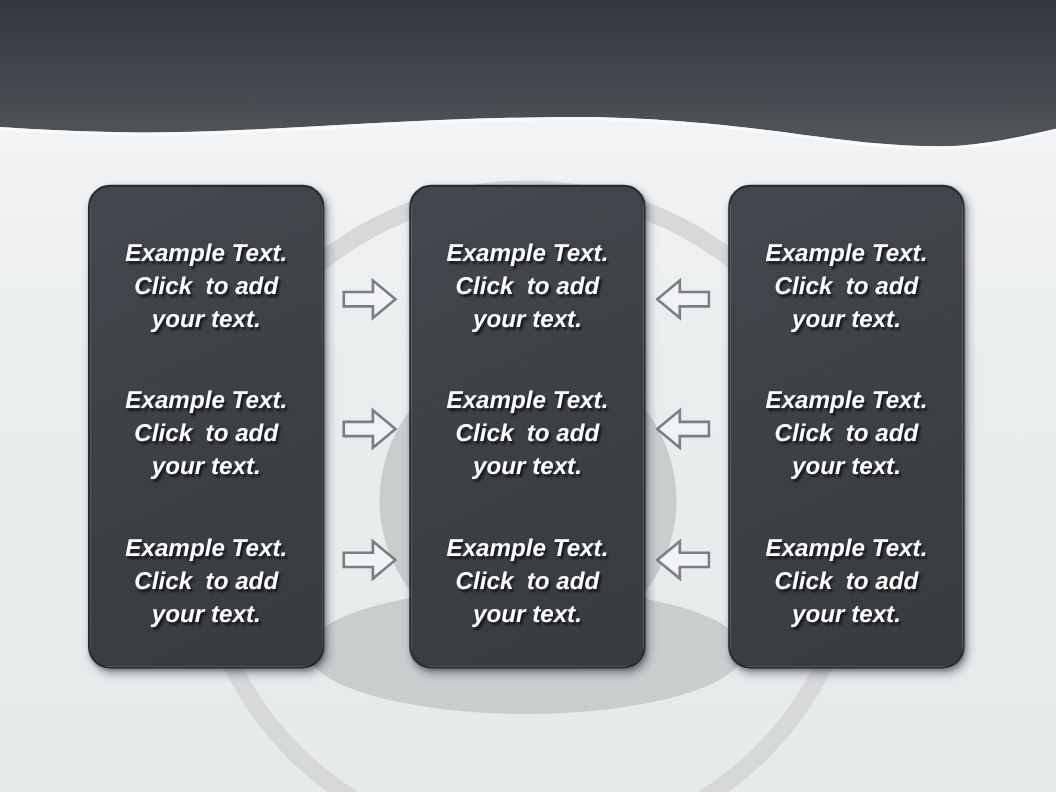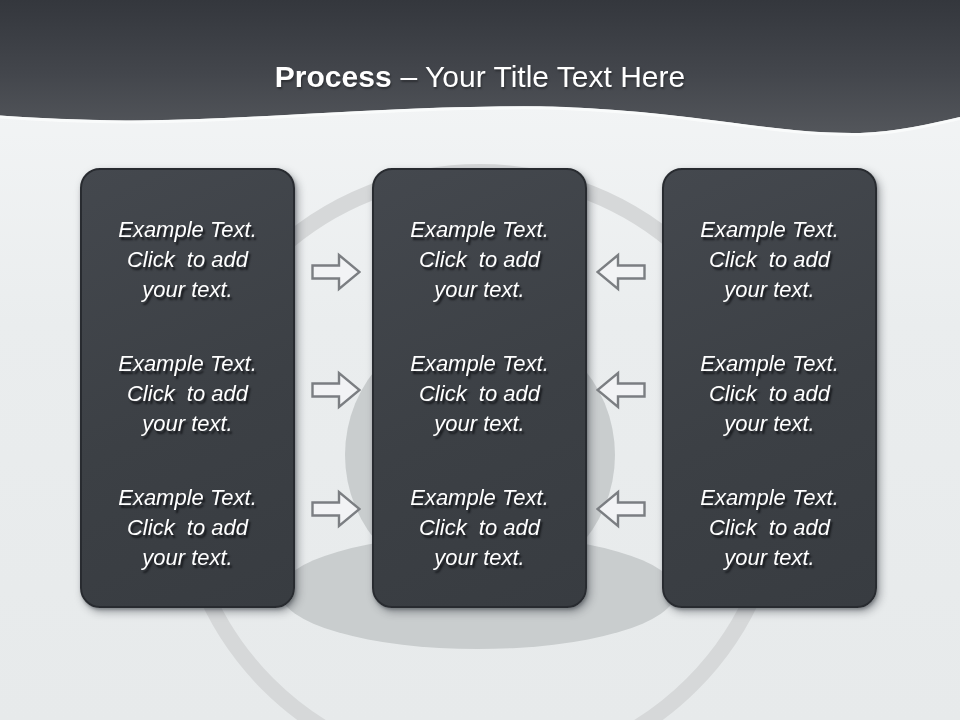--- a/index.html
+++ b/index.html
@@ -20,21 +20,21 @@
     position:absolute;top:168px;width:215px;height:440px;box-sizing:border-box;
     background:linear-gradient(155deg,#44484e 0%,#3c4045 55%,#383c41 100%);
     border:2px solid #282b30;border-radius:20px;
     box-shadow:3px 4px 8px rgba(40,45,52,.40),1px 2px 3px rgba(40,45,52,.30);
     display:flex;flex-direction:column;justify-content:center;align-items:center;
     row-gap:44px;padding-top:12px;
   }
   .box-left{left:80px}.box-center{left:372px}.box-right{left:662px}
   .box p{
     margin:0;white-space:pre-wrap;text-align:center;
-    font-style:italic;font-weight:normal;font-size:22px;line-height:30px;
+    font-style:italic;font-weight:bold;font-size:22px;line-height:30px;
     color:#ffffff;text-shadow:2px 3px 2px rgba(12,14,17,.80);
   }
   .arrow{position:absolute;width:50px;height:40px;}
   .al{left:311px}.ar{left:596px}
   .row1{top:252px}.row2{top:370px}.row3{top:489px}
 </style>
 </head>
 <body>
 
 <div class="slide">
@@ -56,23 +56,20 @@
       </linearGradient>
     </defs>
     <path d="M0,0 H960 V117 C930,124 895,132 860,133 C790,134 735,121 640,112
              C560,105 520,106 470,107 C350,109 230,121 125,120.5
              C80,120 35,118 0,115.5 Z" fill="url(#hdr)"></path>
     <path d="M0,117 C35,119.5 80,121.5 125,122 C230,122.5 350,110.5 470,108.5
              C520,107.5 560,106.5 640,113.5 C735,122.5 790,135.5 860,134.5
              C895,133.5 930,125.5 960,118.5" fill="none" stroke="#fafbfc" stroke-width="3" opacity="0.85"></path>
   </svg>
 
-  <div class="slide-title">
-    <span class="title-bold">Process</span><span class="title-rest">– Your Title Text Here</span>
-  </div>
 
   <div class="box box-left">
     <p>Example Text.
 Click  to add
 your text.</p>
     <p>Example Text.
 Click  to add
 your text.</p>
     <p>Example Text.
 Click  to add

